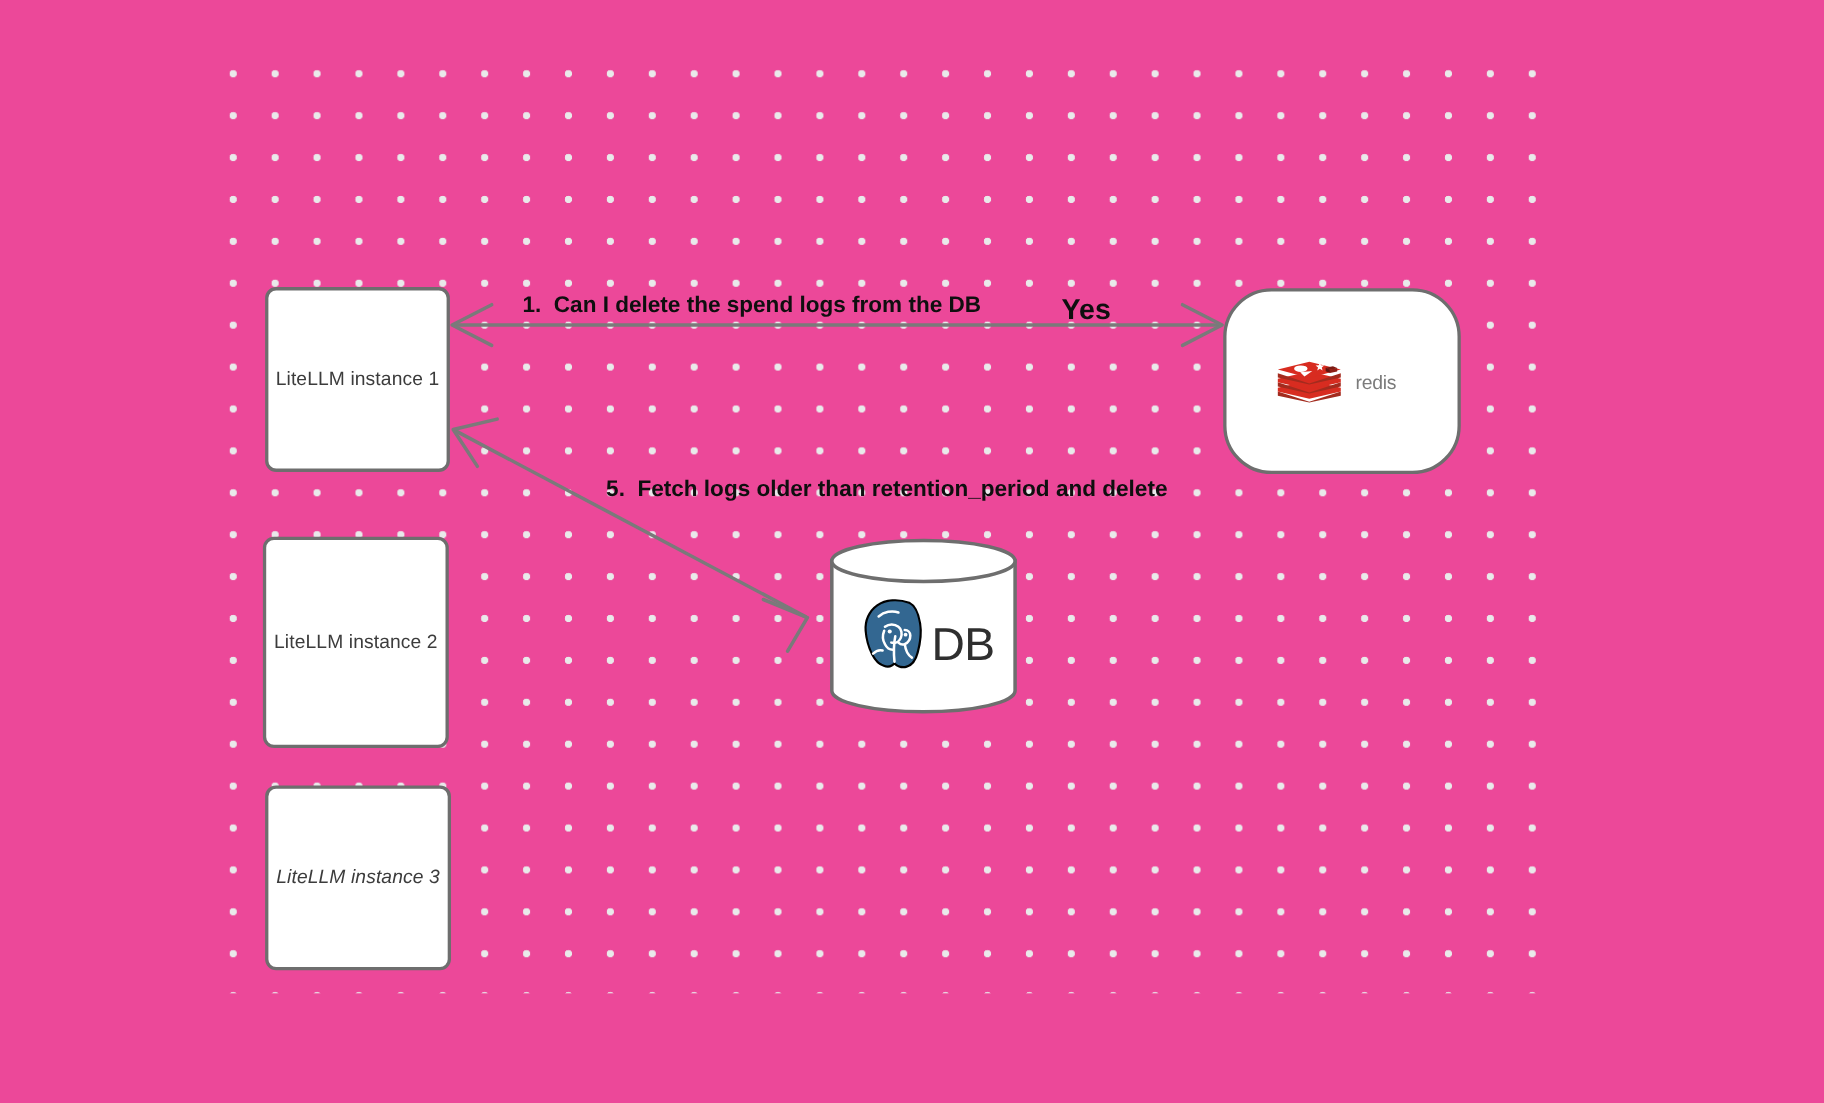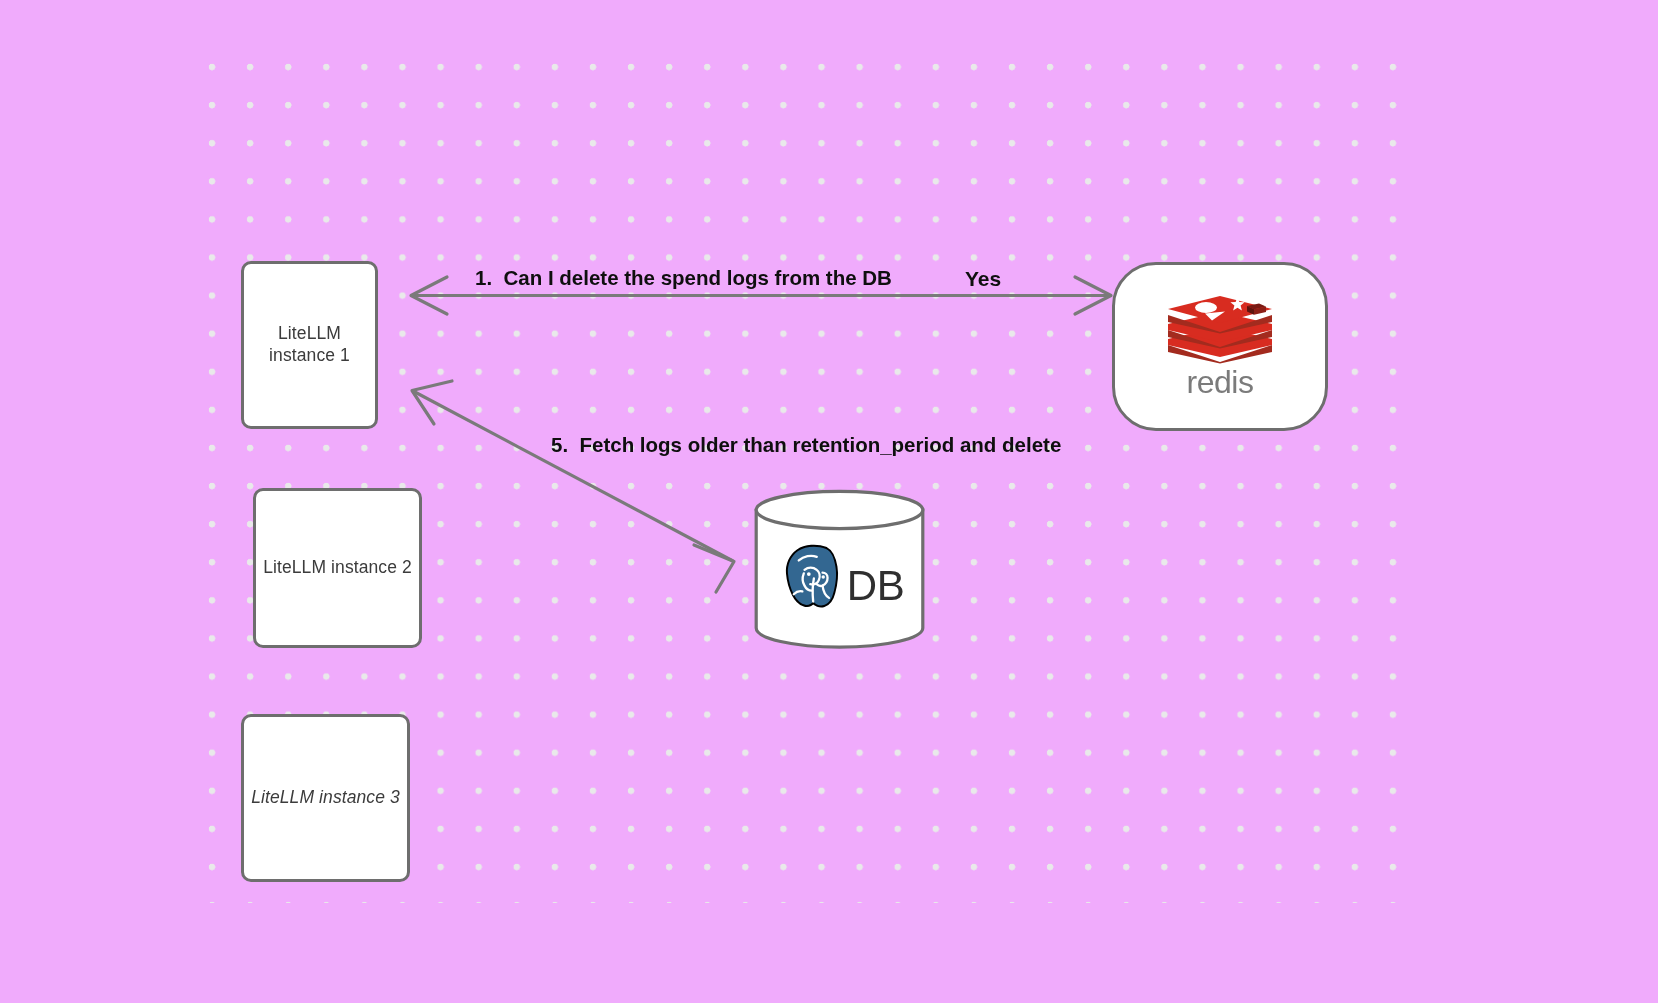--- a/index.html
+++ b/index.html
@@ -14,21 +14,21 @@
     overflow: hidden;
     position: relative;
   }
 
   
   #canvas {
     position: absolute;
     inset: 0;
     width: 1658px;
     height: 1003px;
-    background: #f0abfc;
+    background: #ec4899;
   }
   #dotgrid {
     position: absolute;
     left: 208px;
     top: 63px;
     width: 1190px;
     height: 840px;
     background-image: radial-gradient(circle at 4px 4px, #e9e9ea 3.1px, rgba(233,233,234,0) 3.6px);
     background-size: 38.1px 38.1px;
     background-position: 0 0;
@@ -48,36 +48,36 @@
   }
   .node-label {
     font-size: 17.5px;
     color: #3c3c3c;
     font-family: "Liberation Sans", sans-serif;
     letter-spacing: .1px;
     text-align: center;
     line-height: 1.25;
   }
 
-  #box-instance-1 { left: 241px; top: 261px;  width: 137px; height: 168px; }
-  #box-instance-2 { left: 253px; top: 488px;  width: 169px; height: 160px; }
+  #box-instance-1 { left: 241px; top: 261px;  width: 168px; height: 168px; }
+  #box-instance-2 { left: 239px; top: 488px;  width: 169px; height: 192px; }
   #box-instance-3 { left: 241px; top: 714px;  width: 169px; height: 168px; font-style: italic; }
 
   
   #box-redis {
     left: 1112px; top: 262px; width: 216px; height: 169px;
     border-radius: 44px;
     flex-direction: column;
     gap: 2px;
   }
   #redis-logo-wrap {
     width: 120px;
     height: 108px;
     display: flex;
-    flex-direction: column;
+    flex-direction: row;
     align-items: center;
     justify-content: center;
   }
   #redis-mark { display: block; }
   #redis-wordmark { display: block; margin-top: 2px; }
 
   
   #node-db {
     position: absolute;
     left: 753px;
@@ -118,21 +118,21 @@
   
   .edge-label {
     position: absolute;
     font-family: "Liberation Sans", sans-serif;
     font-weight: bold;
     color: #0f0f0f;
     white-space: pre;
     line-height: 1;
   }
   #label-1-main { left: 475px; top: 268px; font-size: 20.5px; }
-  #label-1-reply { left: 965px; top: 268px; font-size: 21px; }
+  #label-1-reply { left: 965px; top: 268px; font-size: 26px; }
   #label-2-main { left: 551px; top: 435px; font-size: 20.5px; }
 </style>
 </head>
 <body>
 
 <div id="canvas">
 
   <div id="dotgrid"></div>
 
   <svg id="edges" viewBox="0 0 1658 1003" xmlns="http://www.w3.org/2000/svg">

